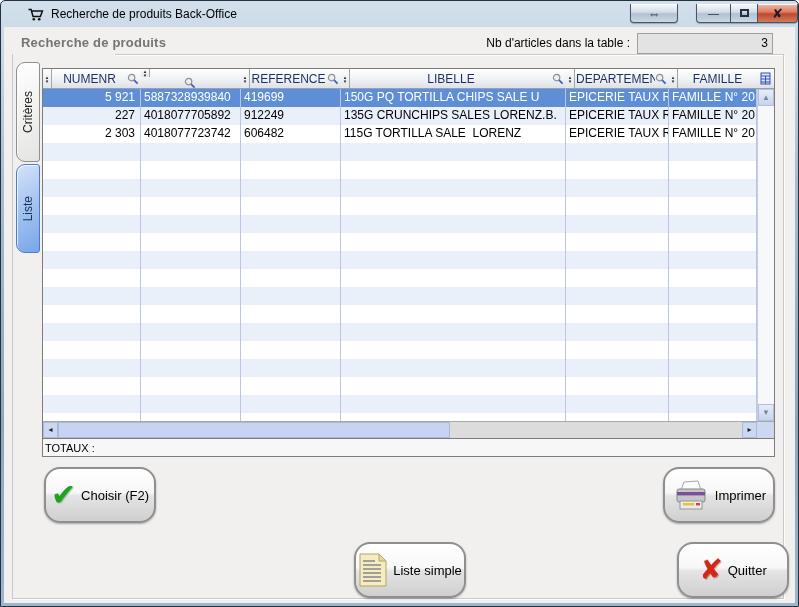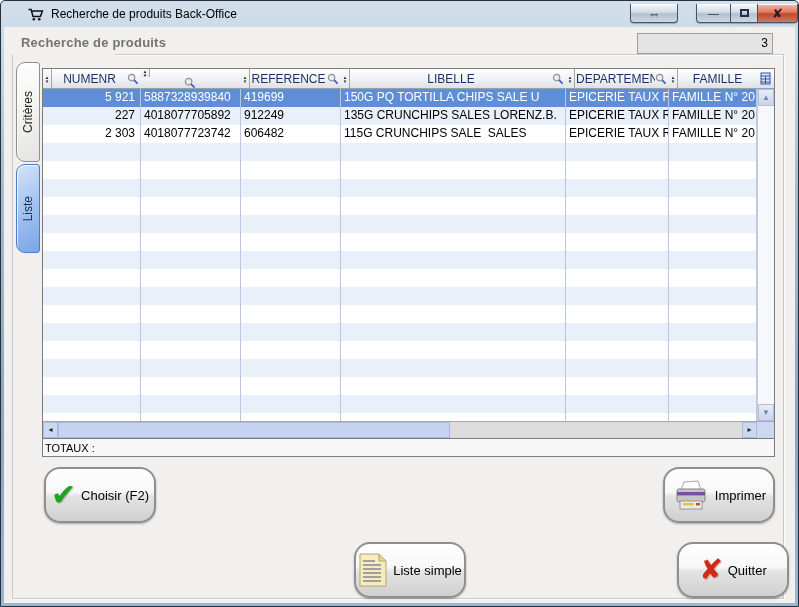--- a/index.html
+++ b/index.html
@@ -122,20 +122,21 @@
     </div>
   </div>
 
   <div class="client">
 
     <div class="groupbox">
       <div class="gtop"></div>
       <span class="legend">Recherche de produits</span>
     </div>
 
+    <div class="count-label">Nb d'articles dans la table :</div>
     <div class="count-field">3</div>
 
     <div class="tab tab-criteres">
       <span>Critères</span>
     </div>
     <div class="tab tab-liste">
       <span>Liste</span>
     </div>
 
     <div class="grid">
@@ -239,21 +240,21 @@
             <div class="gcell c1">4018077705892</div>
             <div class="gcell c2">912249</div>
             <div class="gcell c3">135G CRUNCHIPS SALES LORENZ.B.</div>
             <div class="gcell c4">EPICERIE TAUX RED</div>
             <div class="gcell c5">FAMILLE N° 20</div>
           </div>
           <div class="grow">
             <div class="gcell c0">2 303</div>
             <div class="gcell c1">4018077723742</div>
             <div class="gcell c2">606482</div>
-            <div class="gcell c3">115G CRUNCHIPS SALE  SALES</div>
+            <div class="gcell c3">115G TORTILLA SALE  LORENZ</div>
             <div class="gcell c4">EPICERIE TAUX RED</div>
             <div class="gcell c5">FAMILLE N° 20</div>
           </div>
         <div class="grow">
               <div class="gcell c0"></div>
               <div class="gcell c1"></div>
               <div class="gcell c2"></div>
               <div class="gcell c3"></div>
               <div class="gcell c4"></div>
               <div class="gcell c5"></div>

